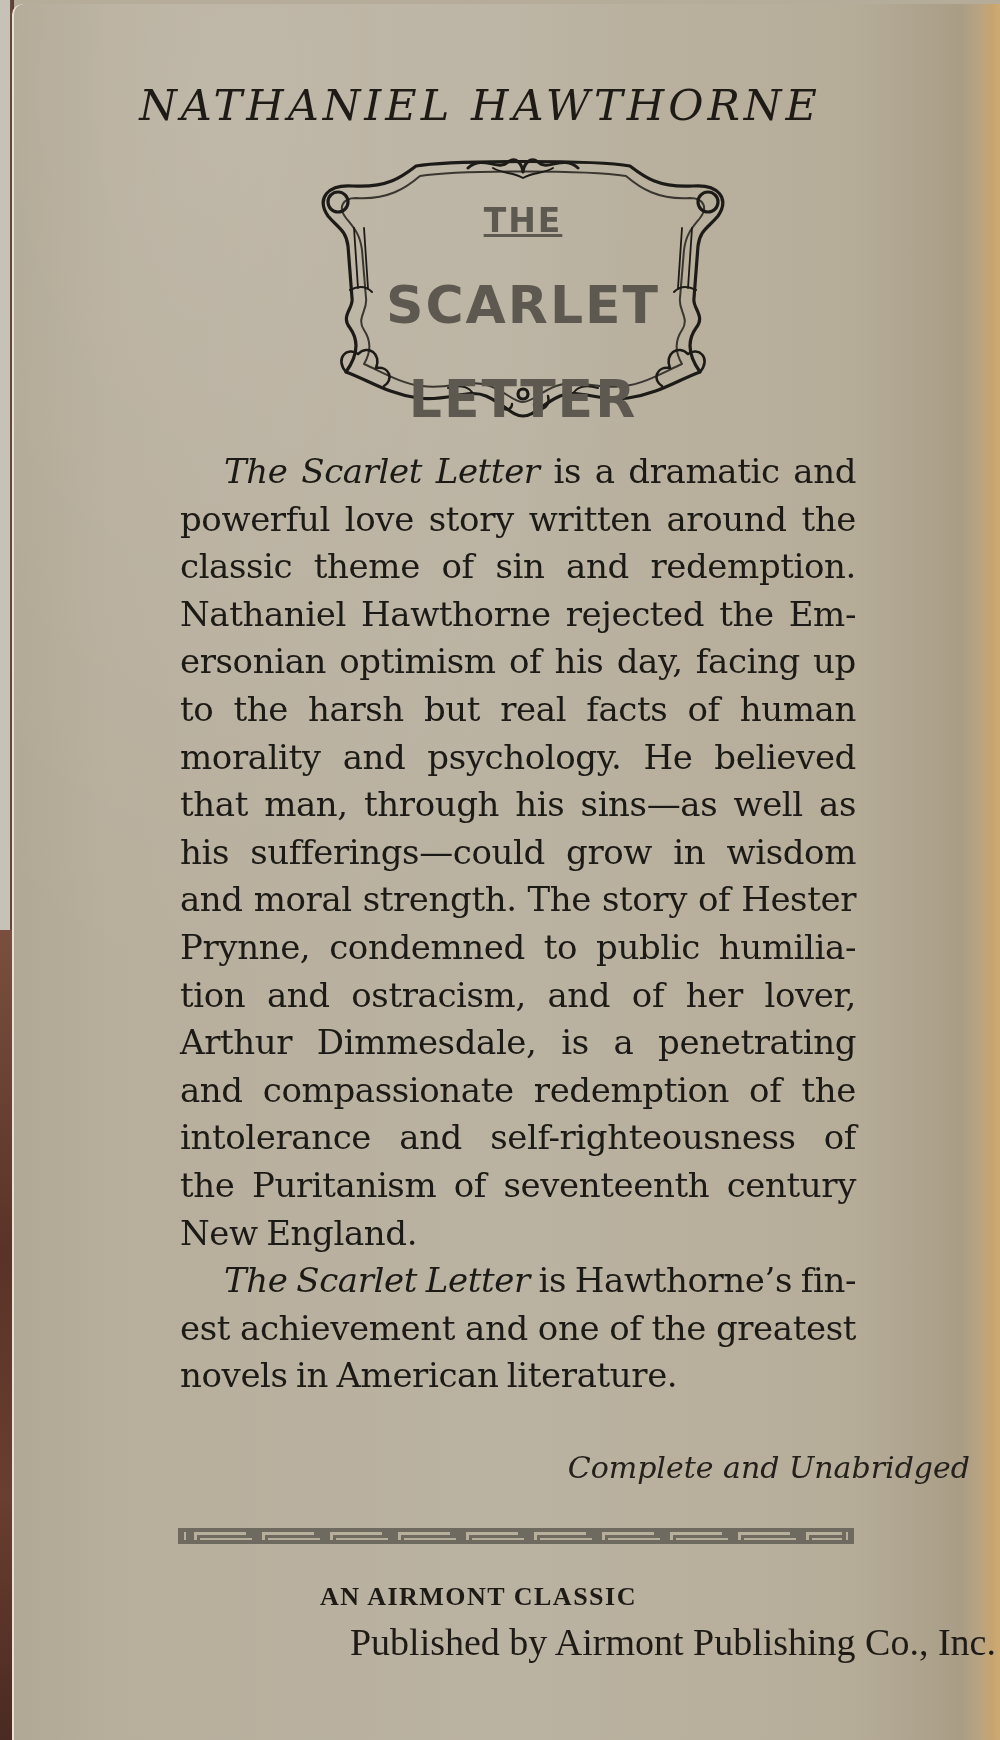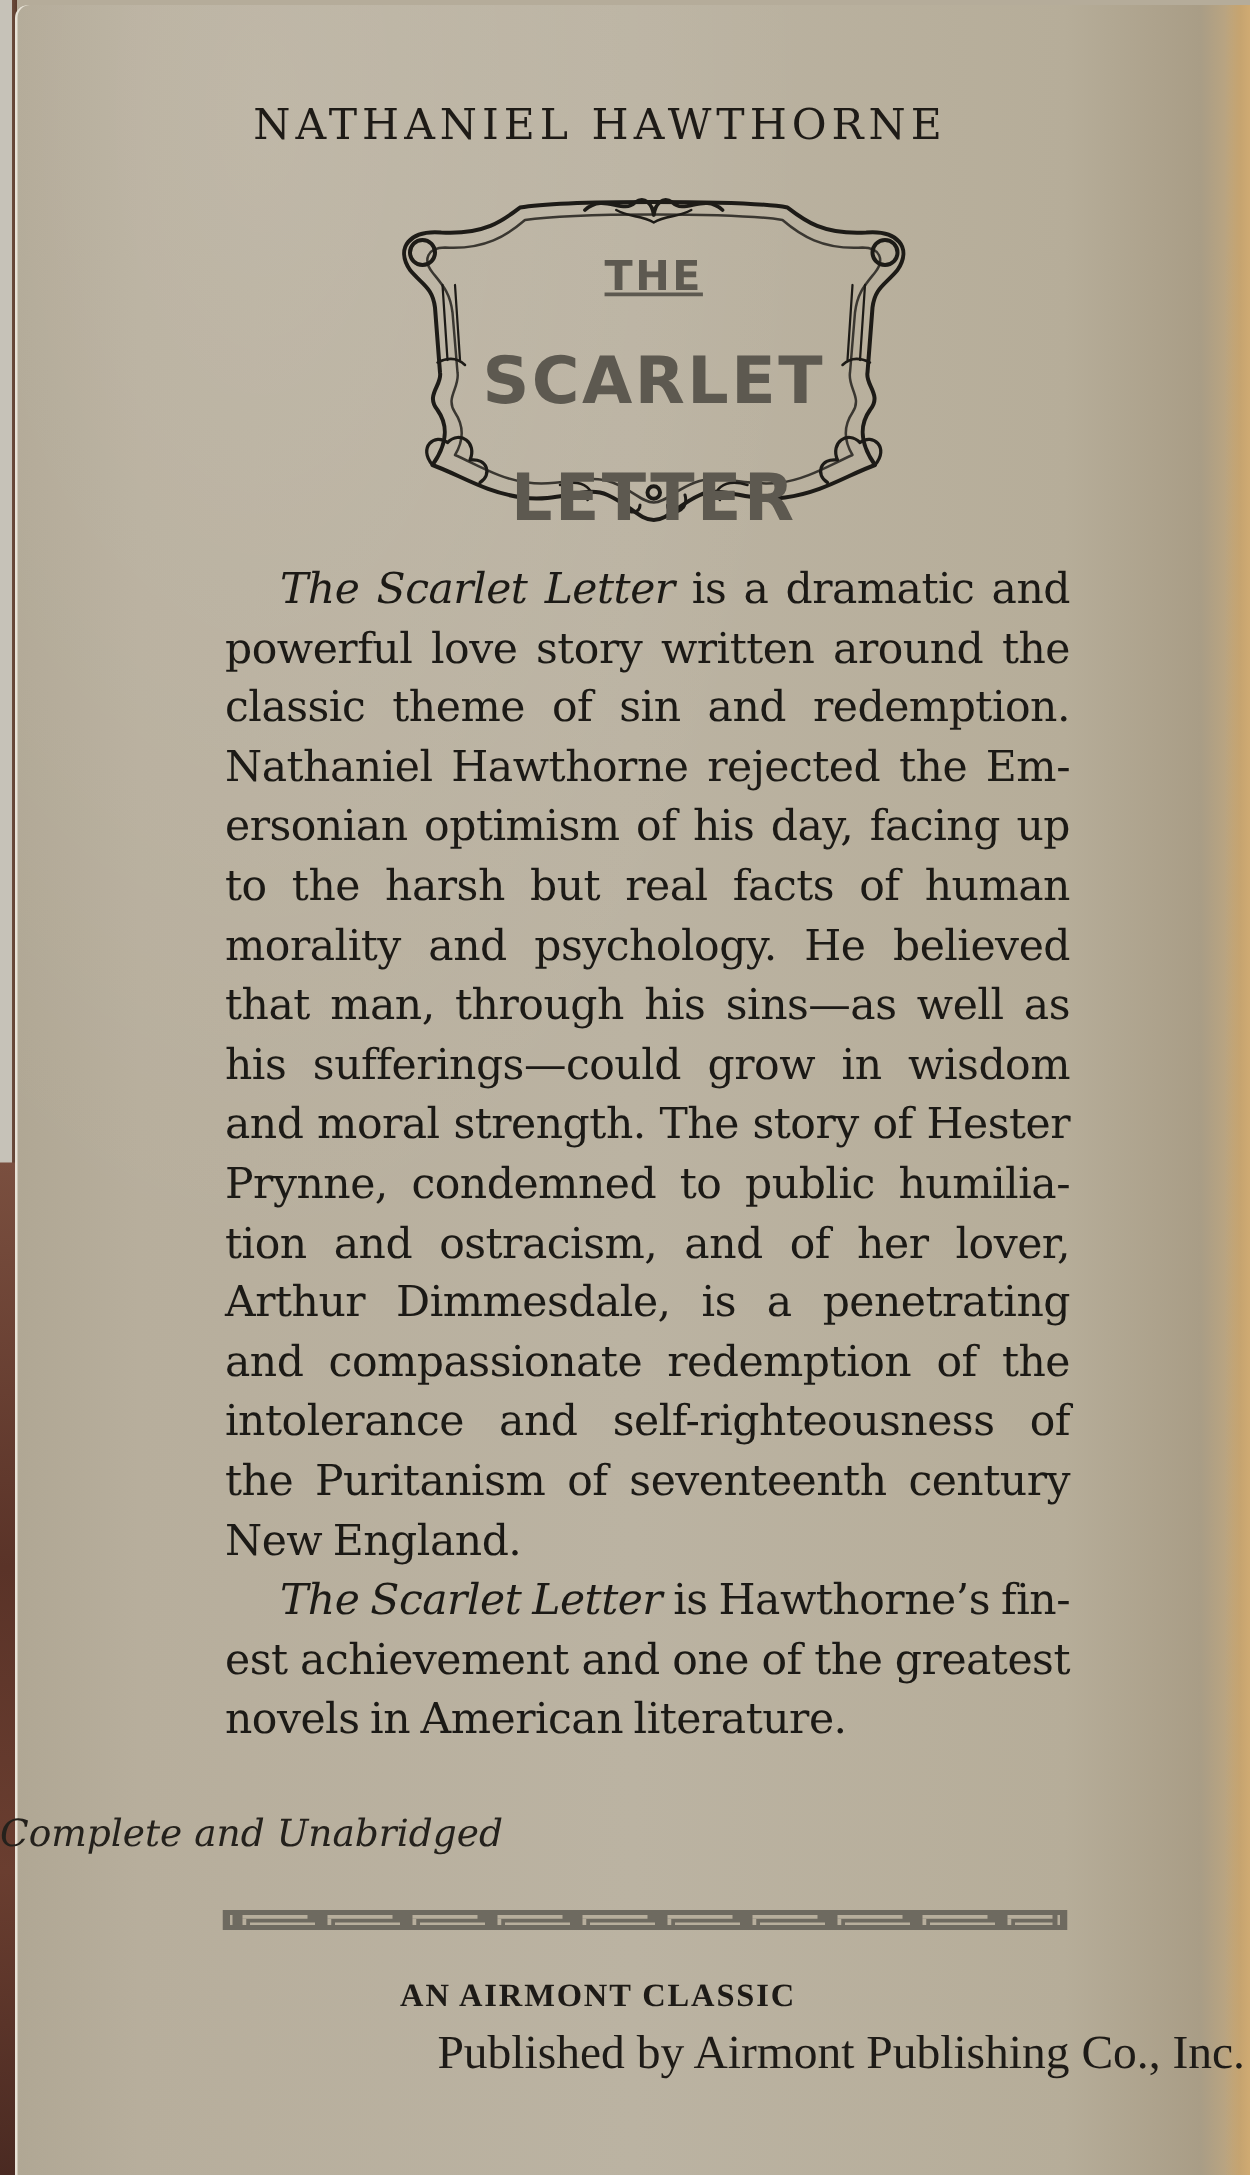--- a/index.html
+++ b/index.html
@@ -45,21 +45,22 @@
       height: 1740px;
       background: linear-gradient(90deg, rgba(180,150,110,0) 0%, rgba(200,160,100,0.55) 60%, rgba(210,170,110,0.7) 100%);
     }
     .author {
       position: absolute;
       left: 0;
       width: 100%;
       top: 80px;
       text-align: center;
       font-family: "DejaVu Serif", serif;
-      font-size: 34px;
+      font-style: italic;
+      font-size: 43px;
       letter-spacing: 4px;
       color: #1e1b17;
       padding-right: 40px;
       box-sizing: border-box;
     }
     .cartouche {
       position: absolute;
       left: 298px;
       top: 158px;
       width: 450px;
@@ -121,25 +122,26 @@
       text-align-last: left;
     }
     .blurb em {
       font-style: italic;
     }
     .unabridged {
       position: absolute;
       left: 0;
       width: 100%;
       top: 1450px;
-      text-align: left;
+      text-align: right;
       font-family: "DejaVu Serif", serif;
       font-style: italic;
       font-size: 30px;
       color: #24211c;
+      padding-right: 30px;
       box-sizing: border-box;
     }
     .greek-border {
       position: absolute;
       left: 178px;
       top: 1526px;
       width: 676px;
       height: 20px;
     }
     .imprint {

